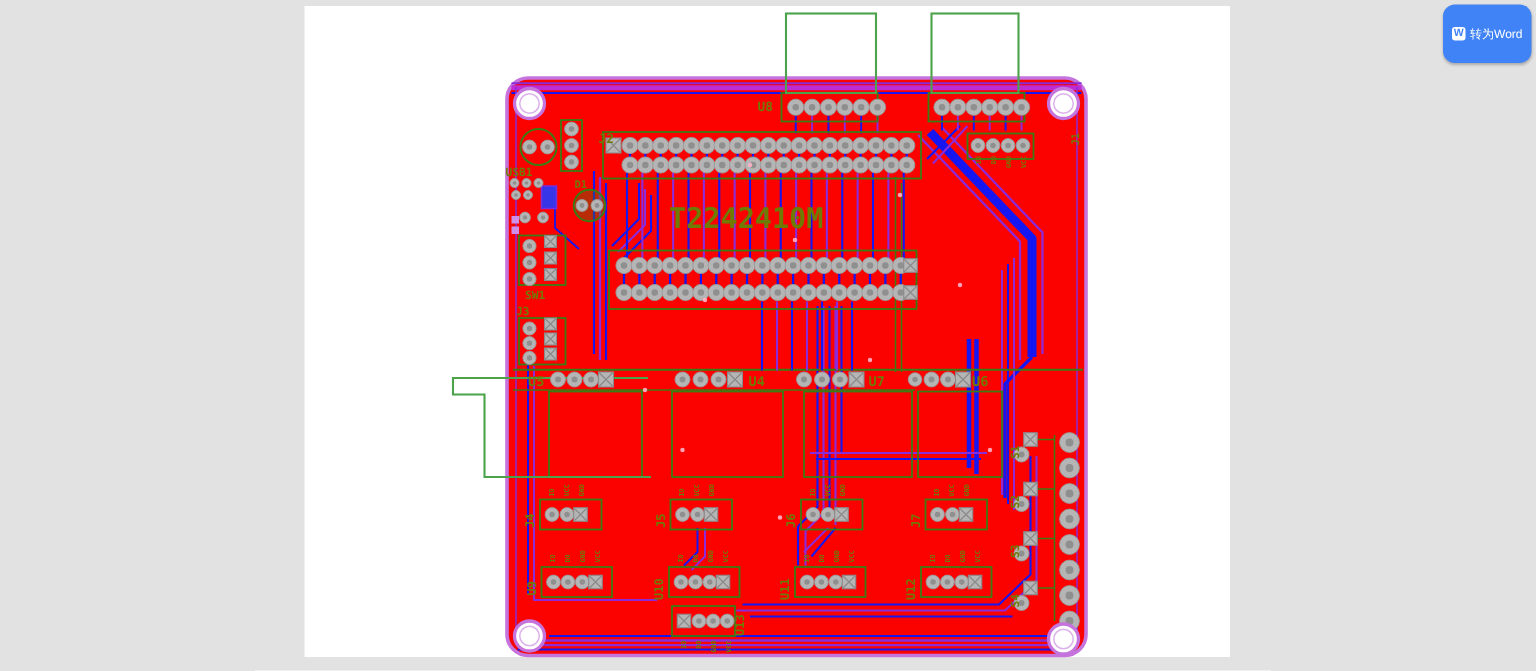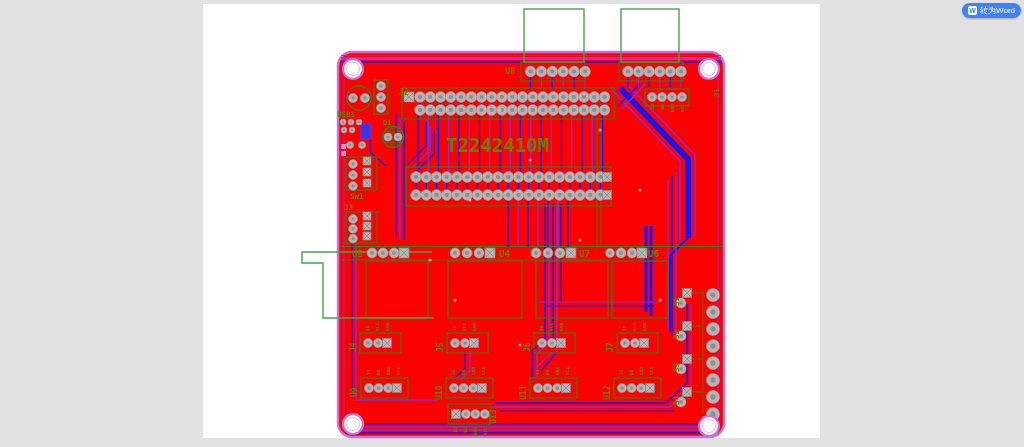--- a/index.html
+++ b/index.html
@@ -9,21 +9,21 @@
     font-family:"Liberation Sans",sans-serif;
   }
   .page{
     position:absolute;left:203px;top:4px;width:617px;height:434px;
     background:#ffffff;
   }
   #pcb-svg{position:absolute;left:0;top:0;}
   .badge{
     position:absolute;right:3px;top:3px;height:15px;
     display:flex;align-items:center;gap:3px;
-    padding:0 6px;border-radius:8px;
+    padding:12px 6px;border-radius:8px;
     background:#3f83f7;color:#fff;
     font-size:8px;line-height:15px;
     cursor:pointer;user-select:none;
     box-shadow:0 1px 2px rgba(0,0,0,.25);
   }
   .badge .w-icon{
     width:9px;height:9px;background:#ffffff;border-radius:2px;
     color:#3f83f7;font-size:7px;font-weight:bold;
     display:flex;align-items:center;justify-content:center;
     font-family:"Liberation Sans",sans-serif;

